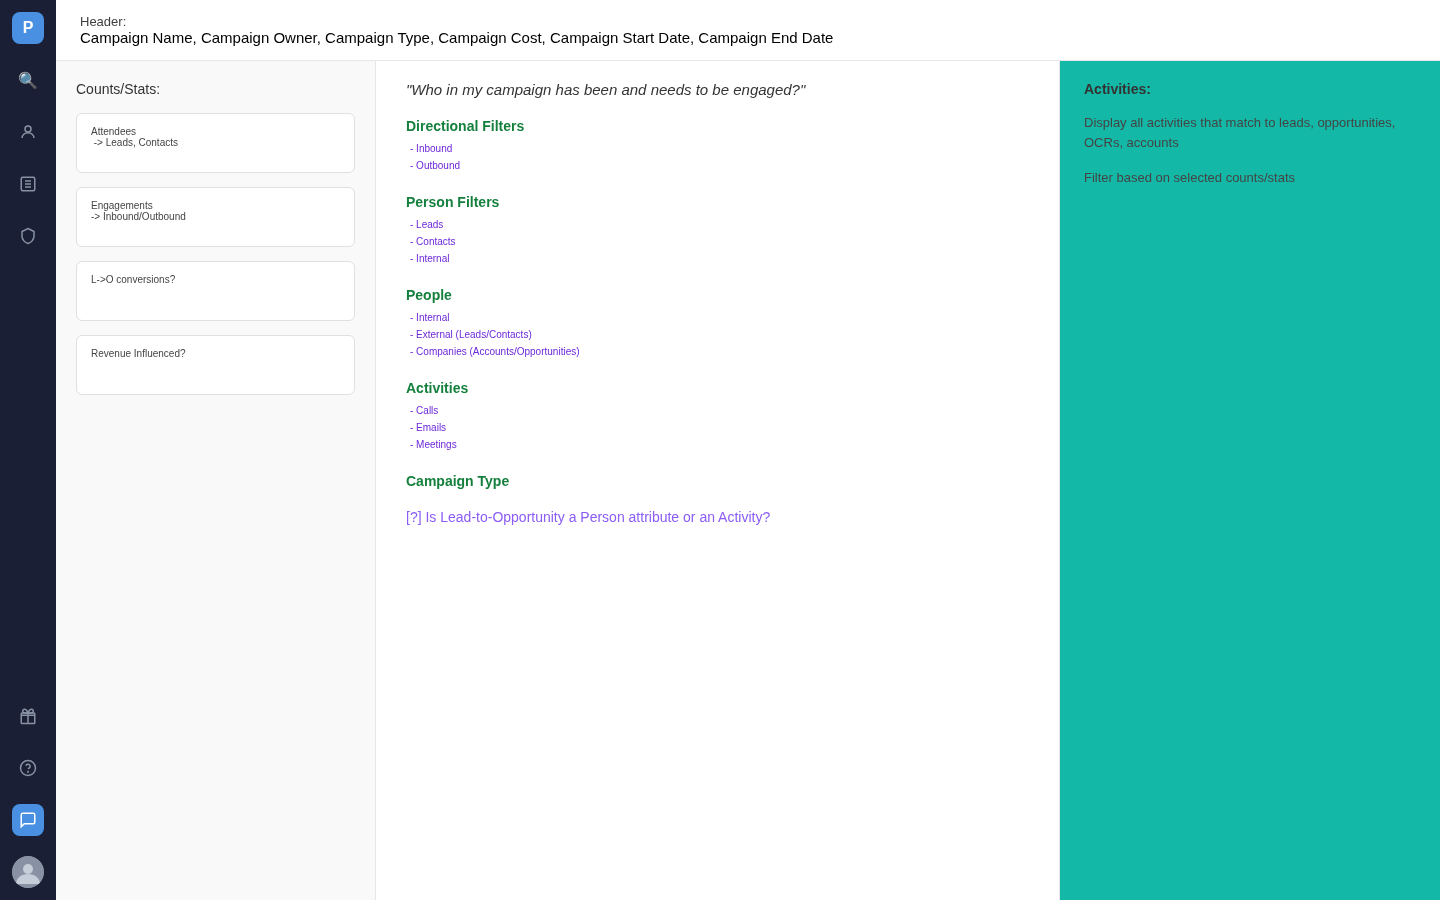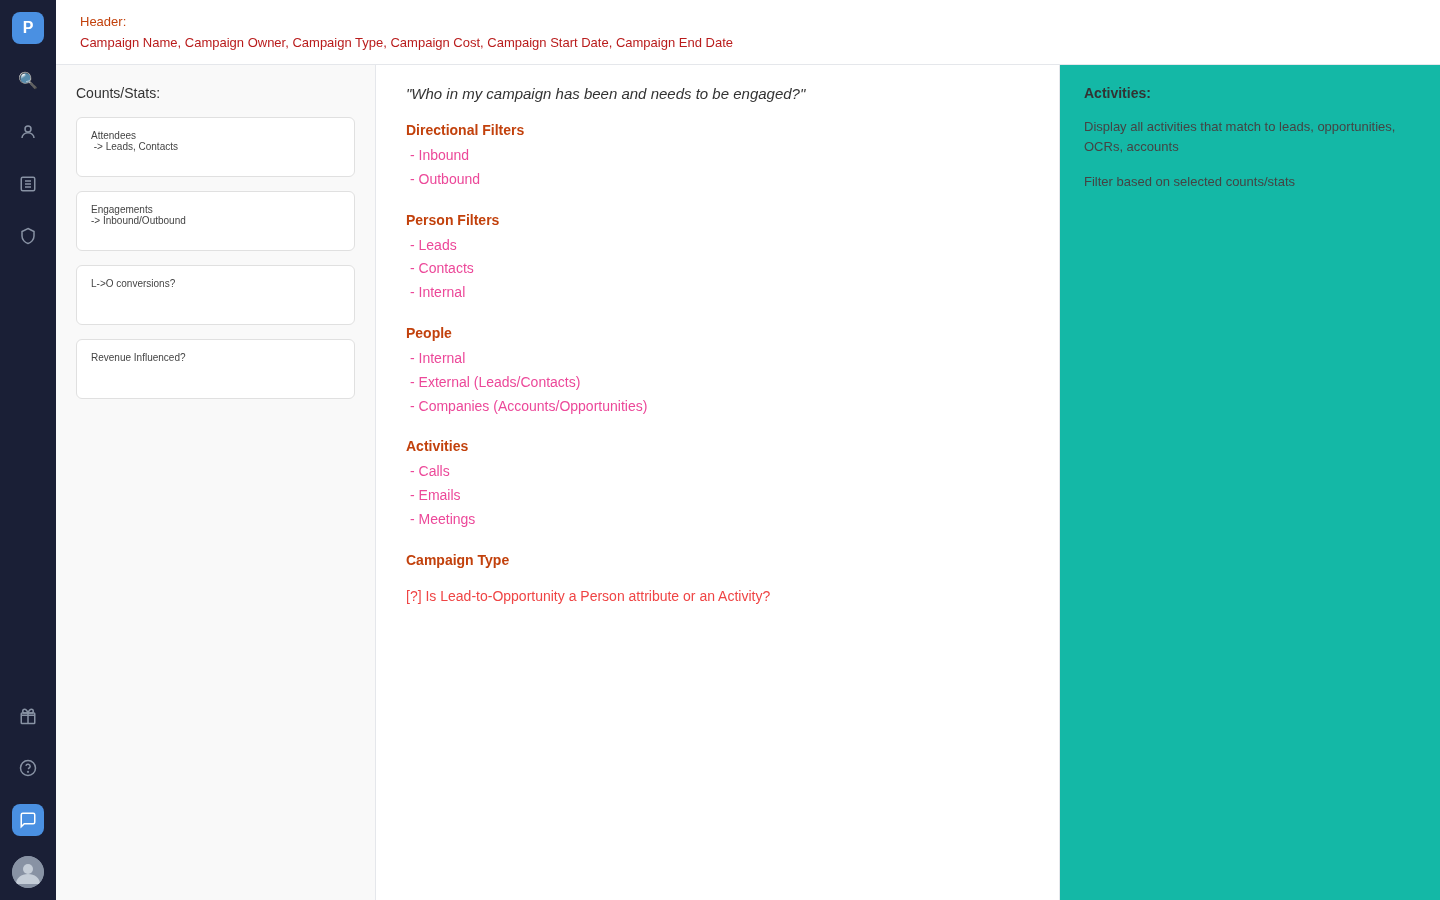--- a/index.html
+++ b/index.html
@@ -50,27 +50,26 @@
       overflow: hidden;
     }
 
     
     .top-header {
       padding: 14px 24px;
       border-bottom: 1px solid #e5e7eb;
       background: #fff;
     }
     .top-header-label {
-      color: #c2410c;
+      color: #404040;
       font-size: 13px;
-      margin-bottom: 6px;
     }
     .top-header-content {
-      font-size: 13px;
-      color: #b91c1c;
+      font-size: 15px;
+      color: #000000;
     }
 
     
     .body-area {
       flex: 1;
       display: flex;
       overflow: hidden;
     }
 
     
@@ -108,33 +107,33 @@
     }
     .center-question {
       font-size: 15px;
       color: #333;
       margin-bottom: 20px;
       font-style: italic;
     }
     .section-title {
       font-size: 14px;
       font-weight: 600;
-      color: #c2410c;
+      color: #15803d;
       margin-top: 20px;
       margin-bottom: 6px;
     }
     .section-item {
-      font-size: 14px;
-      color: #ec4899;
+      font-size: 10px;
+      color: #6d28d9;
       line-height: 1.7;
       padding-left: 4px;
     }
     .section-note {
       font-size: 14px;
-      color: #ef4444;
+      color: #8b5cf6;
       margin-top: 20px;
     }
 
     
     .right-panel {
       width: 380px;
       padding: 20px 24px;
       background: #14b8a6;
       flex-shrink: 0;
       overflow-y: auto;

